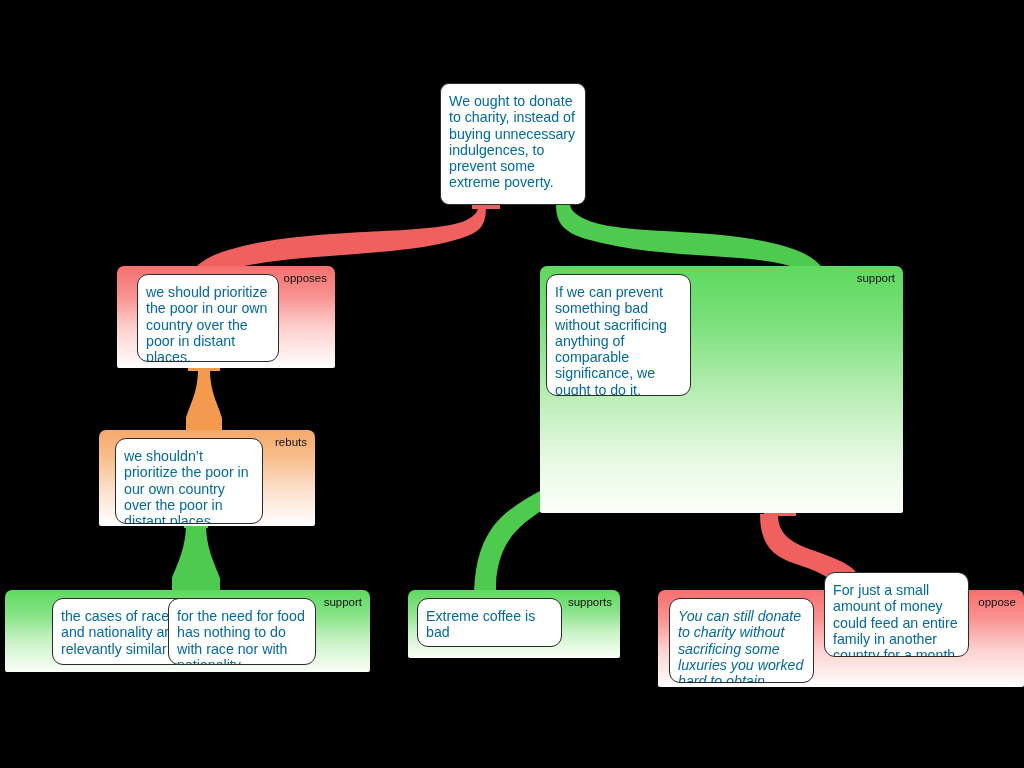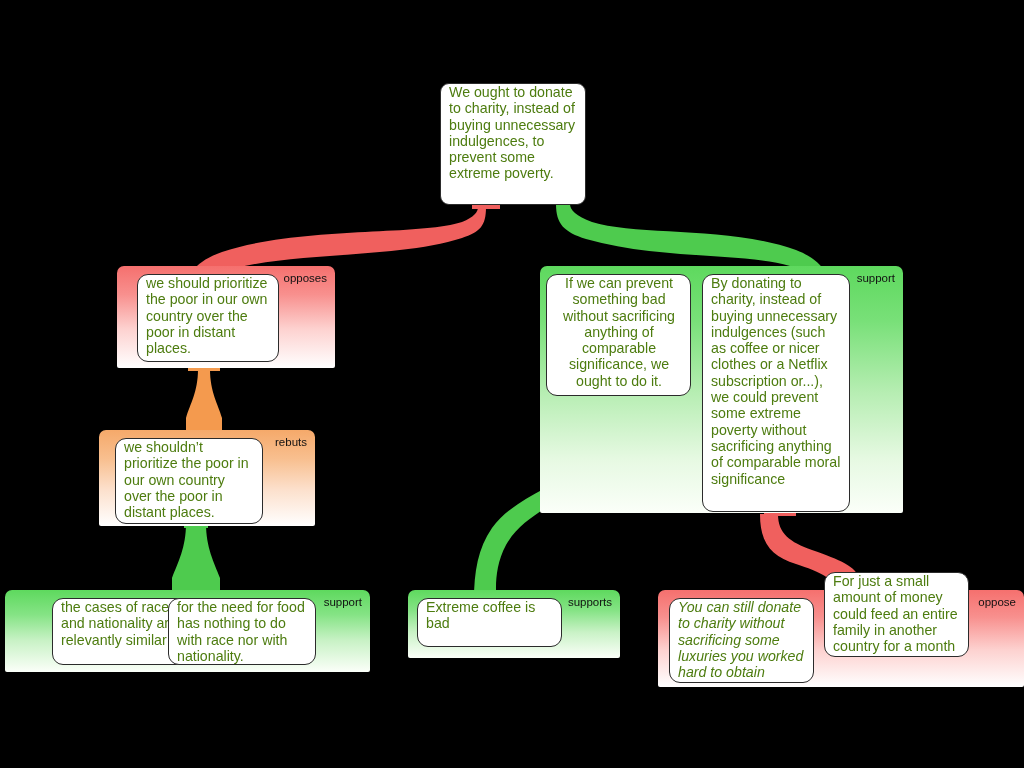--- a/index.html
+++ b/index.html
@@ -36,24 +36,24 @@
     line-height: 13px;
     white-space: nowrap;
     text-align: center;
   }
   .card {
     position: absolute;
     background: #ffffff;
     border: 1.4px solid #2b2b2b;
     border-radius: 11px;
     box-sizing: border-box;
-    padding: 0 7px 4px 8px;
+    padding: 9px 7px 4px 8px;
     font-size: 14.2px;
     line-height: 16.3px;
-    color: #4d7c0f;
+    color: #0369a1;
     overflow: hidden;
   }
   .root-card {
     border-radius: 9px;
   }
 </style>
 </head>
 <body>
 
 <div id="stage">
@@ -149,22 +149,21 @@
               background:linear-gradient(to bottom, #5ed95e 0%, #85e385 30%, #c9f2c6 62%, #fbfff9 100%);">
     <span class="group-label">support</span>
   </div>
   <div class="card" style="left:13px; top:598px; width:148px; height:67px;margin-left:39px;">the cases of race and nationality are relevantly similar</div>
   <div class="card" style="left:168px; top:598px; width:148px; height:67px;">for the need for food has nothing to do with race nor with nationality.</div>
 
   <div class="group" style="left:540px; top:266px; width:363px; height:247px;
               background:linear-gradient(to bottom, #5ed95e 0%, #78e078 22%, #b4edb0 50%, #e6f9e2 78%, #fbfff9 100%);">
     <span class="group-label">support</span>
   </div>
-  <div class="card" style="left:546px; top:274px; width:145px; height:122px;text-align:center;">If we can prevent something bad without sacrificing anything of comparable significance, we ought to do it.</div>
-  <div class="card" style="left:702px; top:274px; width:148px; height:238px;">By donating to charity, instead of buying unnecessary indulgences (such as coffee or nicer clothes or a Netflix subscription or...), we could prevent some extreme poverty without sacrificing anything of comparable moral significance</div>
+  <div class="card" style="left:546px; top:274px; width:145px; height:122px;">If we can prevent something bad without sacrificing anything of comparable significance, we ought to do it.</div>
 
   <div class="group" style="left:408px; top:590px; width:212px; height:68px;
               background:linear-gradient(to bottom, #5ed95e 0%, #85e385 30%, #c9f2c6 62%, #fbfff9 100%);">
     <span class="group-label">supports</span>
   </div>
   <div class="card" style="left:417px; top:598px; width:145px; height:49px;">Extreme coffee is bad</div>
 
   <div class="group" style="left:658px; top:590px; width:366px; height:97px;
               background:linear-gradient(to bottom, #f5706e 0%, #f8908e 28%, #fdd2d0 62%, #ffffff 100%);">
     <span class="group-label">oppose</span>

